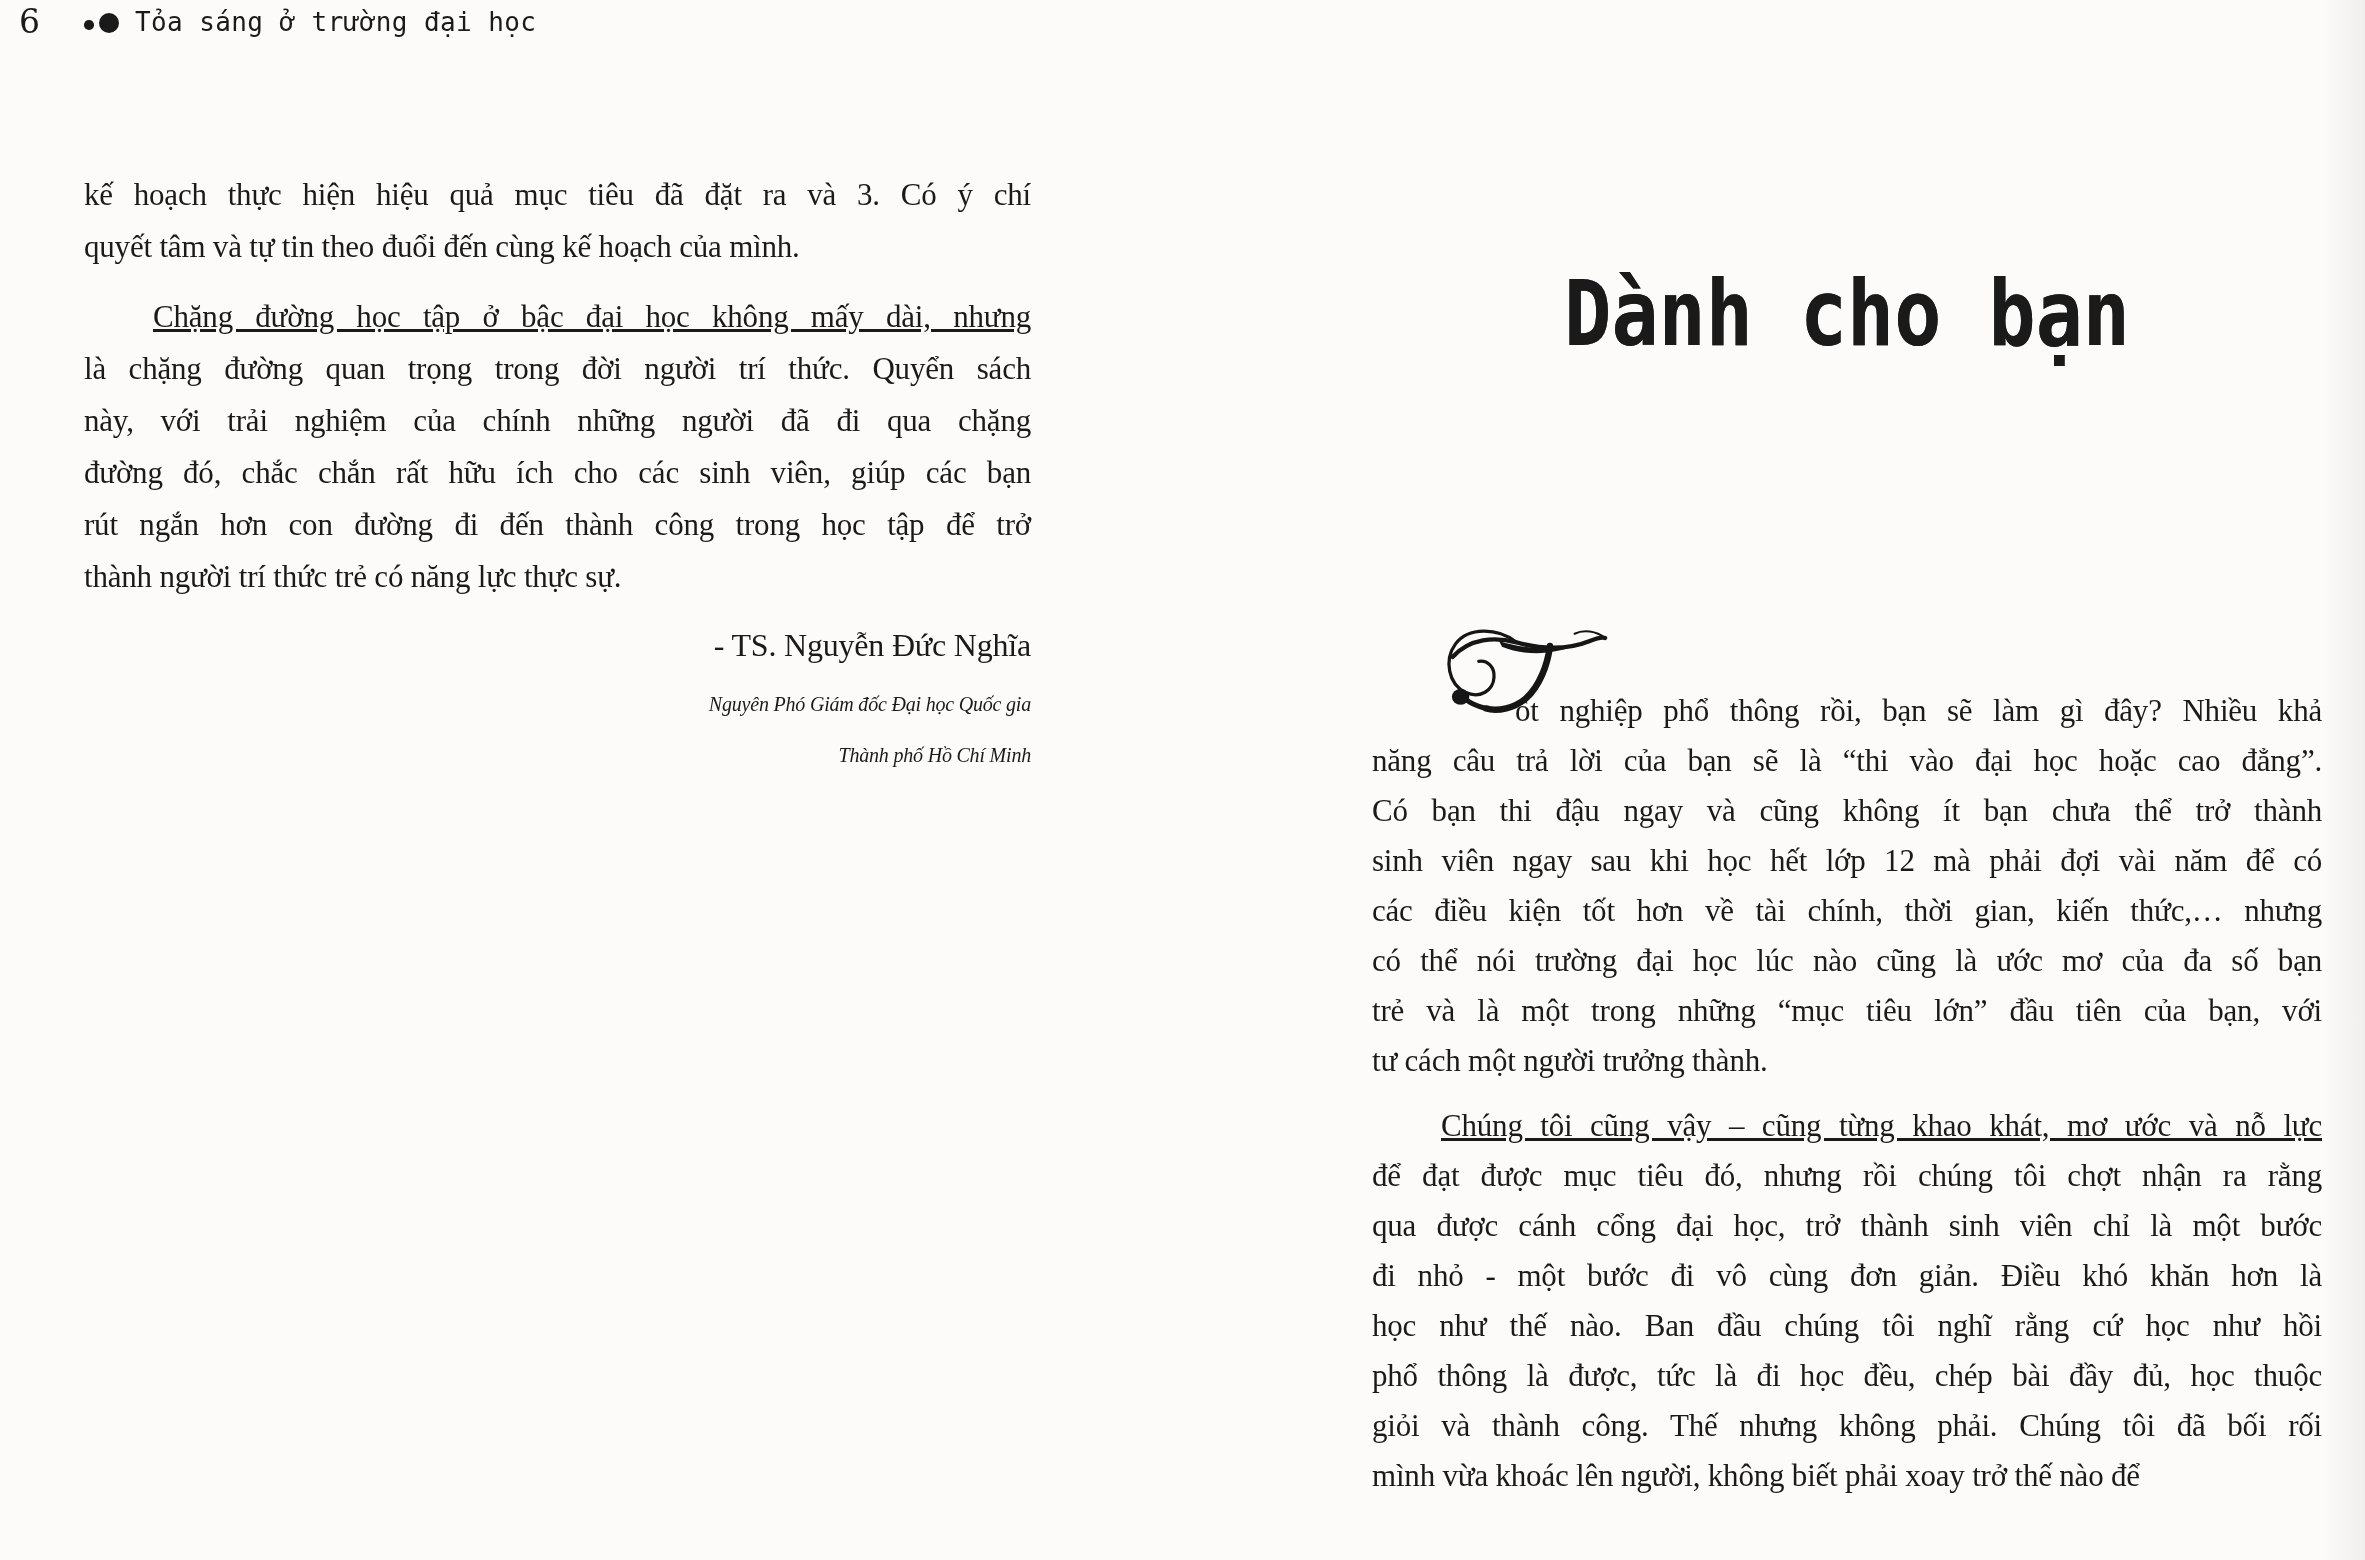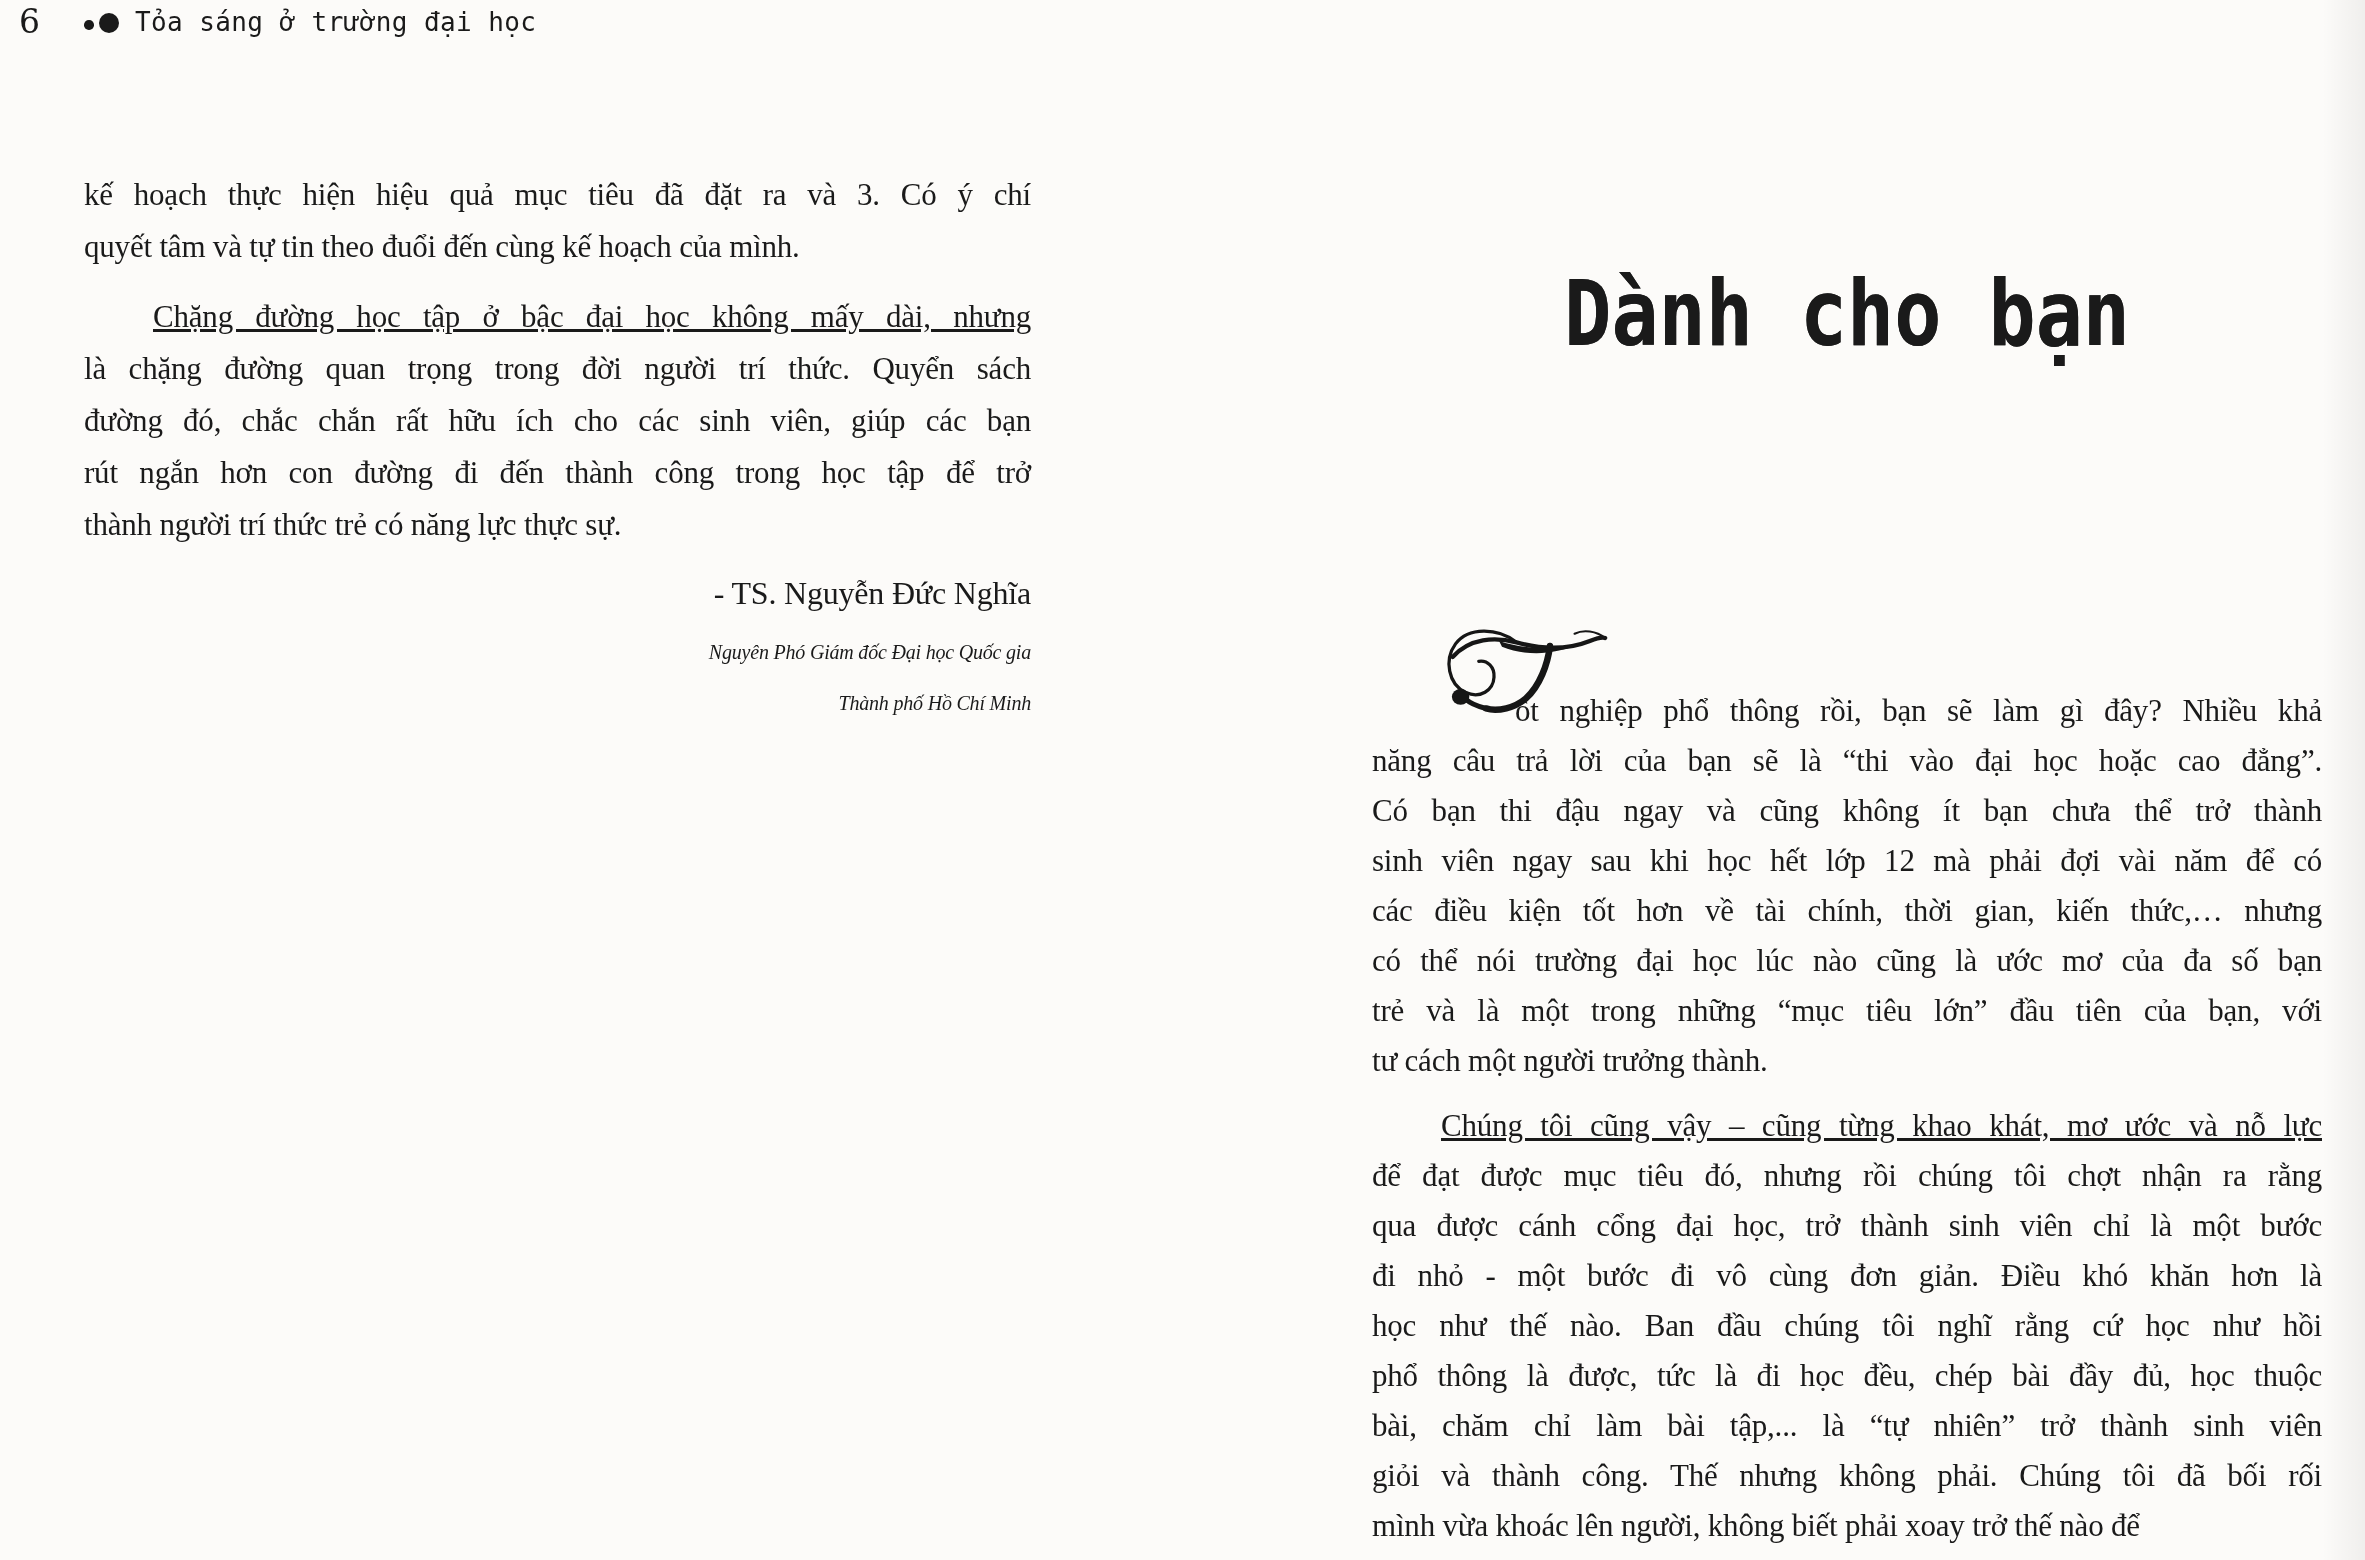--- a/index.html
+++ b/index.html
@@ -88,20 +88,21 @@
     </header>
 
     <div class="body-col left-col">
       <div class="para">
           <div class="line">kế hoạch thực hiện hiệu quả mục tiêu đã đặt ra và 3. Có ý chí</div>
           <div class="line last">quyết tâm và tự tin theo đuổi đến cùng kế hoạch của mình.</div>
         </div>
       <div class="para gap indent-first">
           <div class="line">Chặng đường học tập ở bậc đại học không mấy dài, nhưng</div>
           <div class="line">là chặng đường quan trọng trong đời người trí thức. Quyển sách</div>
+          <div class="line">này, với trải nghiệm của chính những người đã đi qua chặng</div>
           <div class="line">đường đó, chắc chắn rất hữu ích cho các sinh viên, giúp các bạn</div>
           <div class="line">rút ngắn hơn con đường đi đến thành công trong học tập để trở</div>
           <div class="line last">thành người trí thức trẻ có năng lực thực sự.</div>
         </div>
       <div class="signature">- TS. Nguyễn Đức Nghĩa</div>
       <div class="byline">
           <div class="line">Nguyên Phó Giám đốc Đại học Quốc gia</div>
           <div class="line last">Thành phố Hồ Chí Minh</div>
         </div>
     </div>
@@ -134,21 +135,20 @@
           <div class="line">trẻ và là một trong những “mục tiêu lớn” đầu tiên của bạn, với</div>
           <div class="line last">tư cách một người trưởng thành.</div>
         </div>
       <div class="para gap2 indent-first">
           <div class="line">Chúng tôi cũng vậy – cũng từng khao khát, mơ ước và nỗ lực</div>
           <div class="line">để đạt được mục tiêu đó, nhưng rồi chúng tôi chợt nhận ra rằng</div>
           <div class="line">qua được cánh cổng đại học, trở thành sinh viên chỉ là một bước</div>
           <div class="line">đi nhỏ - một bước đi vô cùng đơn giản. Điều khó khăn hơn là</div>
           <div class="line">học như thế nào. Ban đầu chúng tôi nghĩ rằng cứ học như hồi</div>
           <div class="line">phổ thông là được, tức là đi học đều, chép bài đầy đủ, học thuộc</div>
-          <div class="line">bài, chăm chỉ làm bài tập,... là “tự nhiên” trở thành sinh viên</div>
           <div class="line">giỏi và thành công. Thế nhưng không phải. Chúng tôi đã bối rối</div>
           <div class="line last">mình vừa khoác lên người, không biết phải xoay trở thế nào để</div>
         </div>
     </div>
   </div>
 
 </div>
 
 
 </body></html>

